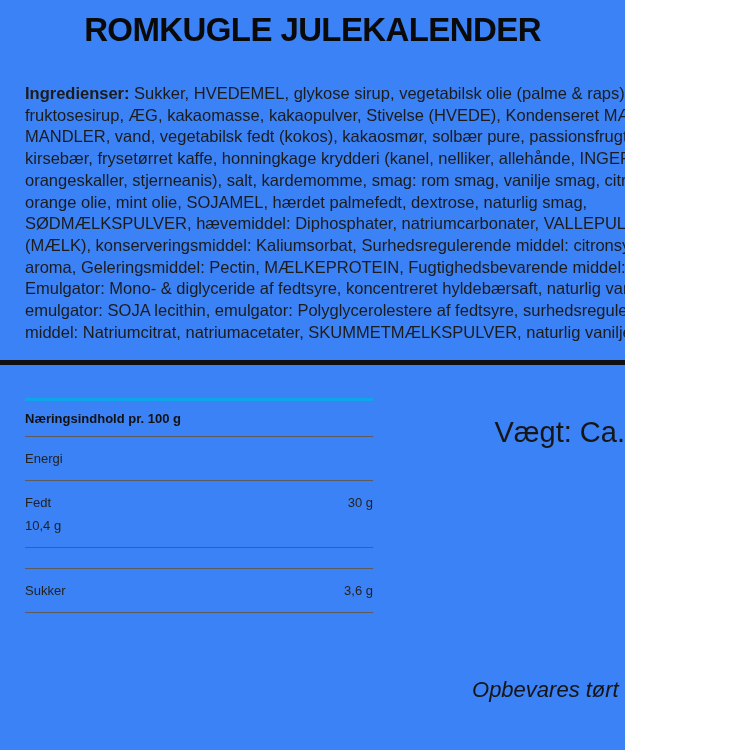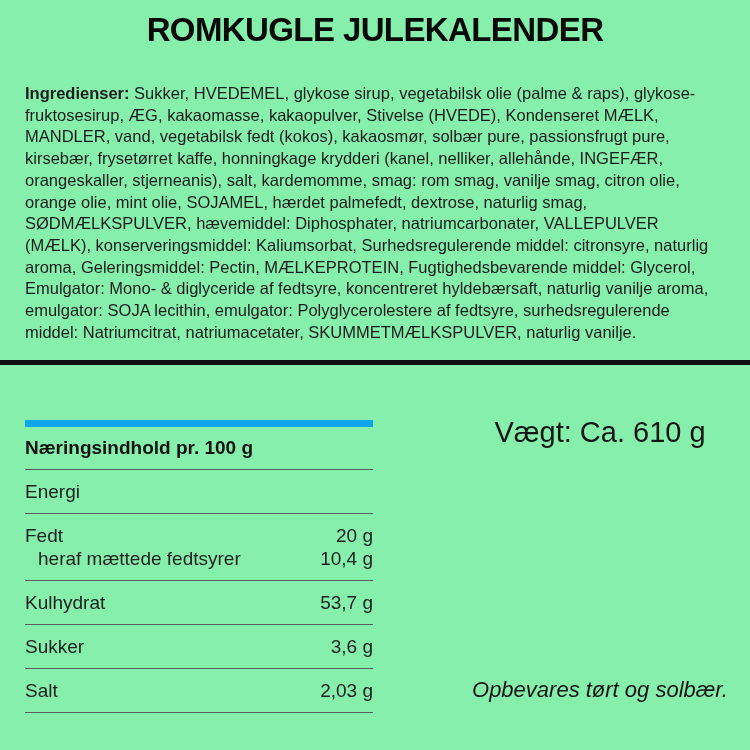--- a/index.html
+++ b/index.html
@@ -1,20 +1,20 @@
 <!DOCTYPE html>
 <html><head>
 <meta charset="utf-8">
 <style>
   html, body { margin: 0; padding: 0; background: #ffffff; }
   .page {
     position: relative;
-    width: 750px;
+    width: 625px;
     height: 750px;
-    background: #86efac;
+    background: #3b82f6;
     font-family: "Liberation Sans", sans-serif;
     color: #1d1d1d;
     overflow: hidden;
   }
   .title {
     position: absolute;
     top: 11px; left: 0; right: 0;
     text-align: center;
     font-size: 33px;
     font-weight: bold;
@@ -34,25 +34,25 @@
   }
   .ingredients .ing-label { font-weight: bold; }
   .thick-divider {
     position: absolute;
     top: 360px; left: 0;
     width: 750px; height: 5px;
     background: #101010;
   }
   .nutrition {
     position: absolute;
-    top: 420px; left: 25px;
+    top: 398px; left: 25px;
     width: 348px;
-    font-size: 19px;
+    font-size: 13px;
     color: #222222;
-    border-top: 7px solid #0ea5e9;
+    border-top: 3px solid #0ea5e9;
   }
   .nt-header {
     padding: 10px 0;
     font-weight: bold;
     border-bottom: 1px solid #5c5c5c;
     color: #111111;
   }
   .nt-group {
     padding: 10px 0;
     border-bottom: 1px solid #5c5c5c;
@@ -101,48 +101,37 @@
 
     <div class="nt-group">
       <div class="nt-row">
         <span class="nt-label">Energi</span>
       </div>
     </div>
 
     <div class="nt-group">
       <div class="nt-row">
         <span class="nt-label">Fedt</span>
-        <span class="nt-value">20 g</span>
+        <span class="nt-value">30 g</span>
       </div>
       <div class="nt-row indent">
-        <span class="nt-label">heraf mættede fedtsyrer</span>
         <span class="nt-value">10,4 g</span>
       </div>
     </div>
 
     <div class="nt-group">
-      <div class="nt-row">
-        <span class="nt-label">Kulhydrat</span>
-        <span class="nt-value">53,7 g</span>
-      </div>
     </div>
 
     <div class="nt-group">
       <div class="nt-row">
         <span class="nt-label">Sukker</span>
         <span class="nt-value">3,6 g</span>
       </div>
     </div>
 
-    <div class="nt-group">
-      <div class="nt-row">
-        <span class="nt-label">Salt</span>
-        <span class="nt-value">2,03 g</span>
-      </div>
-    </div>
 
   </div>
 
   <div class="weight">Vægt: Ca. 610 g</div>
 
   <div class="storage">Opbevares tørt og solbær.</div>
 
 </div>
 
 </body></html>

